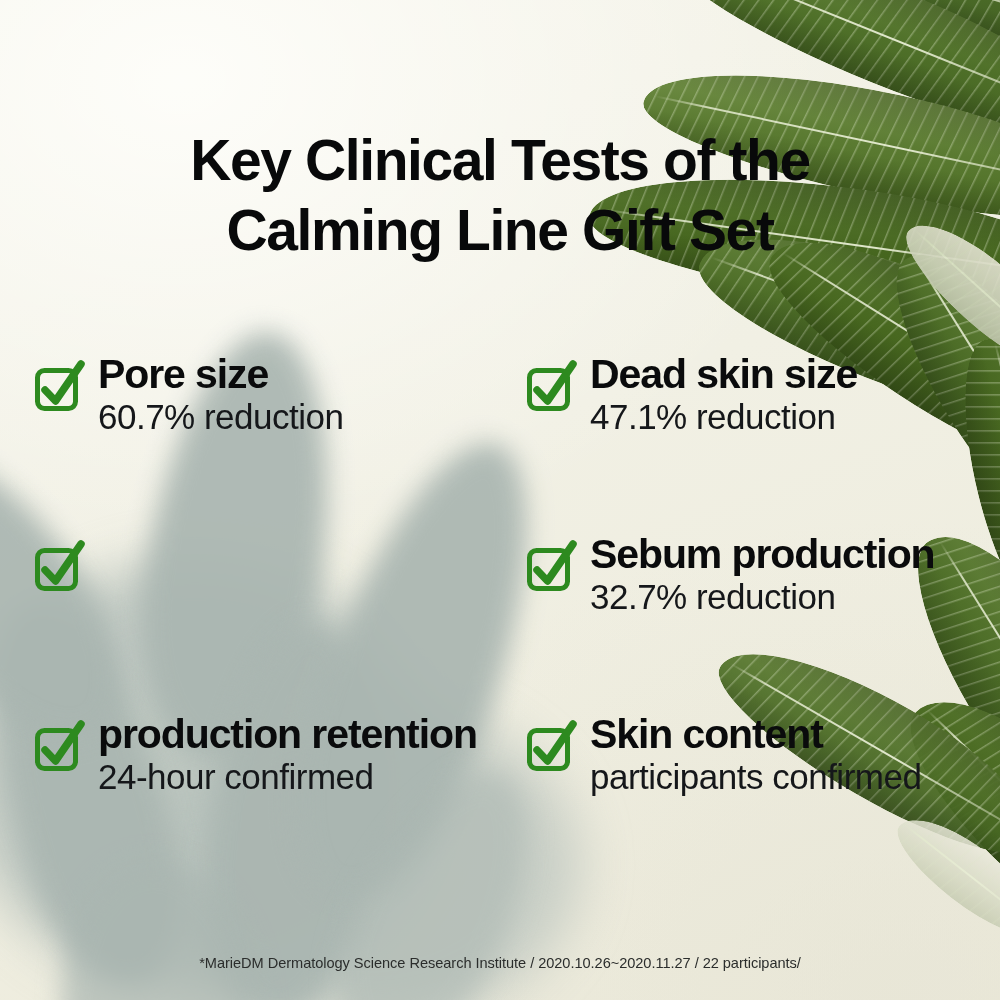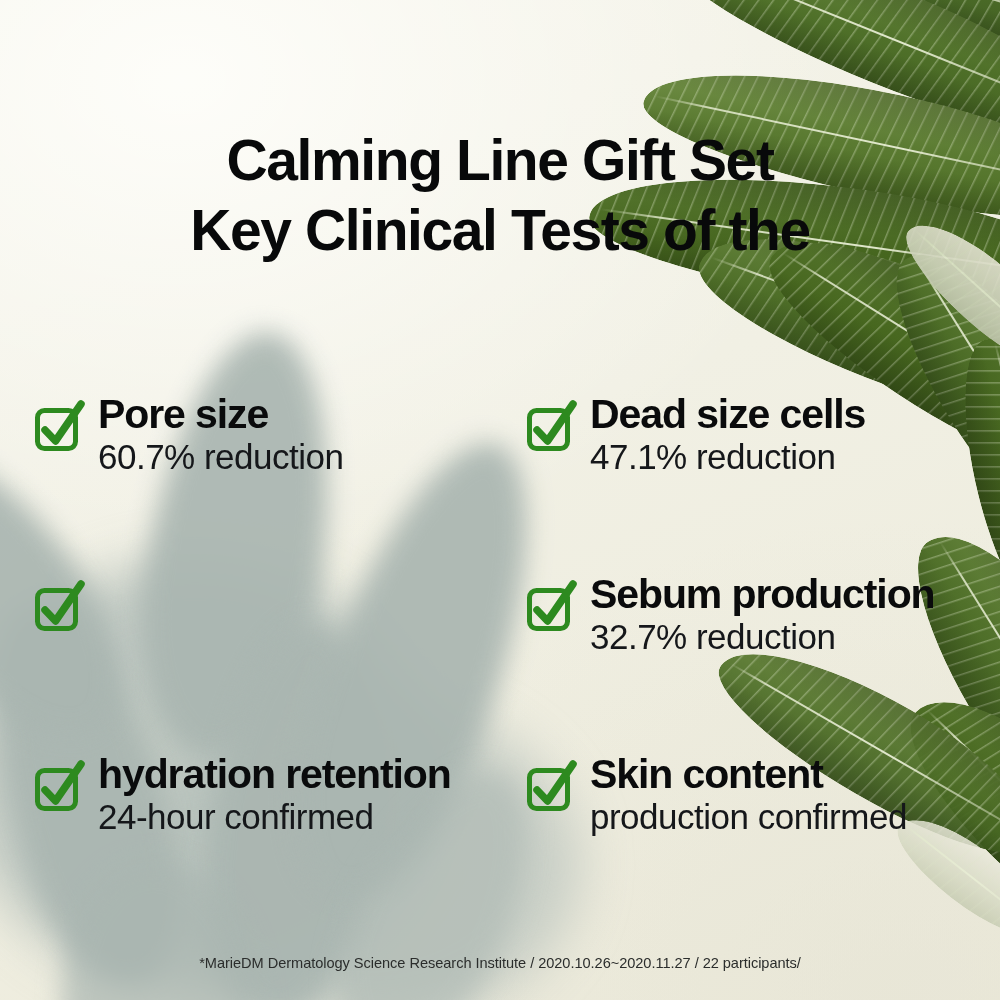--- a/index.html
+++ b/index.html
@@ -110,21 +110,20 @@
     padding: 0 120px;
     box-sizing: border-box;
   }
   .title .line { display: block; white-space: nowrap; }
 
   .grid {
     position: absolute;
     top: 352px;
     left: 0;
     width: 818px;
-    margin-top: 40px;
   }
   .row {
     display: flex;
     width: 1000px;
   }
   .row + .row { margin-top: 20px; }
 
   .cell {
     box-sizing: border-box;
     display: flex;
@@ -282,22 +281,22 @@
     <div class="leaf" style="left:884px; top:846px; width:170px; height:58px; transform:rotate(38deg); opacity:.85;">
       <div class="blade" style="background:linear-gradient(175deg,#eeece0 0%,#d7dac4 60%,#c2c8ad 100%);"></div>
       <div class="veins" style="opacity:.3;"></div>
         <div class="midrib"></div>
     </div>
   </div>
 
   <div class="content">
 
     <div class="title">
+      <span class="line">Key Clinical Tests of the</span>
       <span class="line">Calming Line Gift Set</span>
-      <span class="line">Key Clinical Tests of the</span>
     </div>
 
     <div class="grid">
 
       <div class="row">
         <div class="cell left">
           <span class="check">
             <svg width="50" height="50" viewBox="0 0 50 50" aria-hidden="true">
               <rect x="3.5" y="6.5" width="38" height="38" rx="7" ry="7" fill="none" stroke="#2d8a1f" stroke-width="5"></rect>
               <path d="M11 26 L21.5 37 L47 0" fill="none" stroke="#2d8a1f" stroke-width="7.5" stroke-linecap="round" stroke-linejoin="round"></path>
@@ -309,21 +308,21 @@
           </span>
         </div>
         <div class="cell right">
           <span class="check">
             <svg width="50" height="50" viewBox="0 0 50 50" aria-hidden="true">
               <rect x="3.5" y="6.5" width="38" height="38" rx="7" ry="7" fill="none" stroke="#2d8a1f" stroke-width="5"></rect>
               <path d="M11 26 L21.5 37 L47 0" fill="none" stroke="#2d8a1f" stroke-width="7.5" stroke-linecap="round" stroke-linejoin="round"></path>
             </svg>
           </span>
           <span class="labels">
-            <span class="item-title">Dead size cells</span>
+            <span class="item-title">Dead skin size</span>
             <span class="item-sub">47.1% reduction</span>
           </span>
         </div>
       </div>
 
       <div class="row">
         <div class="cell left">
           <span class="check">
             <svg width="50" height="50" viewBox="0 0 50 50" aria-hidden="true">
               <rect x="3.5" y="6.5" width="38" height="38" rx="7" ry="7" fill="none" stroke="#2d8a1f" stroke-width="5"></rect>
@@ -347,34 +346,34 @@
 
       <div class="row">
         <div class="cell left">
           <span class="check">
             <svg width="50" height="50" viewBox="0 0 50 50" aria-hidden="true">
               <rect x="3.5" y="6.5" width="38" height="38" rx="7" ry="7" fill="none" stroke="#2d8a1f" stroke-width="5"></rect>
               <path d="M11 26 L21.5 37 L47 0" fill="none" stroke="#2d8a1f" stroke-width="7.5" stroke-linecap="round" stroke-linejoin="round"></path>
             </svg>
           </span>
           <span class="labels">
-            <span class="item-title">hydration retention</span>
+            <span class="item-title">production retention</span>
             <span class="item-sub">24-hour confirmed</span>
           </span>
         </div>
         <div class="cell right">
           <span class="check">
             <svg width="50" height="50" viewBox="0 0 50 50" aria-hidden="true">
               <rect x="3.5" y="6.5" width="38" height="38" rx="7" ry="7" fill="none" stroke="#2d8a1f" stroke-width="5"></rect>
               <path d="M11 26 L21.5 37 L47 0" fill="none" stroke="#2d8a1f" stroke-width="7.5" stroke-linecap="round" stroke-linejoin="round"></path>
             </svg>
           </span>
           <span class="labels">
             <span class="item-title">Skin content</span>
-            <span class="item-sub">production confirmed</span>
+            <span class="item-sub">participants confirmed</span>
           </span>
         </div>
       </div>
 
     </div>
 
     <div class="footnote">
       <span class="fn-line">*MarieDM Dermatology Science Research Institute / 2020.10.26~2020.11.27 / 22 participants/</span>
     </div>
 

